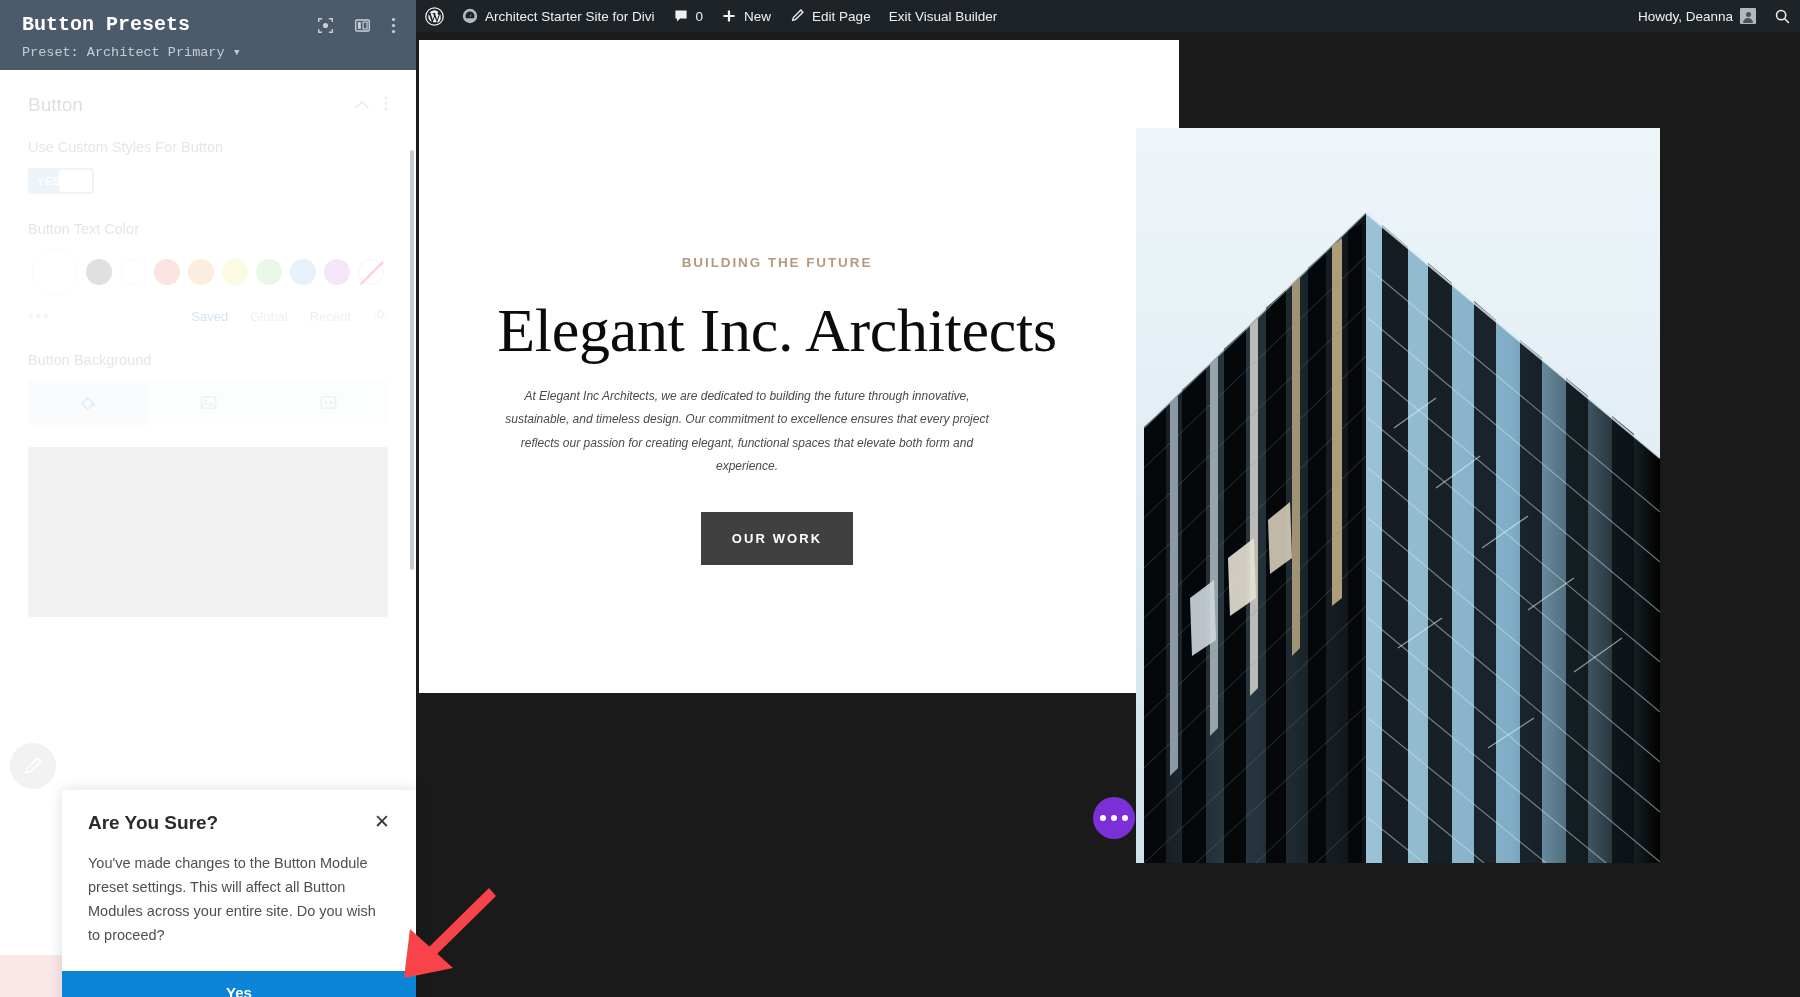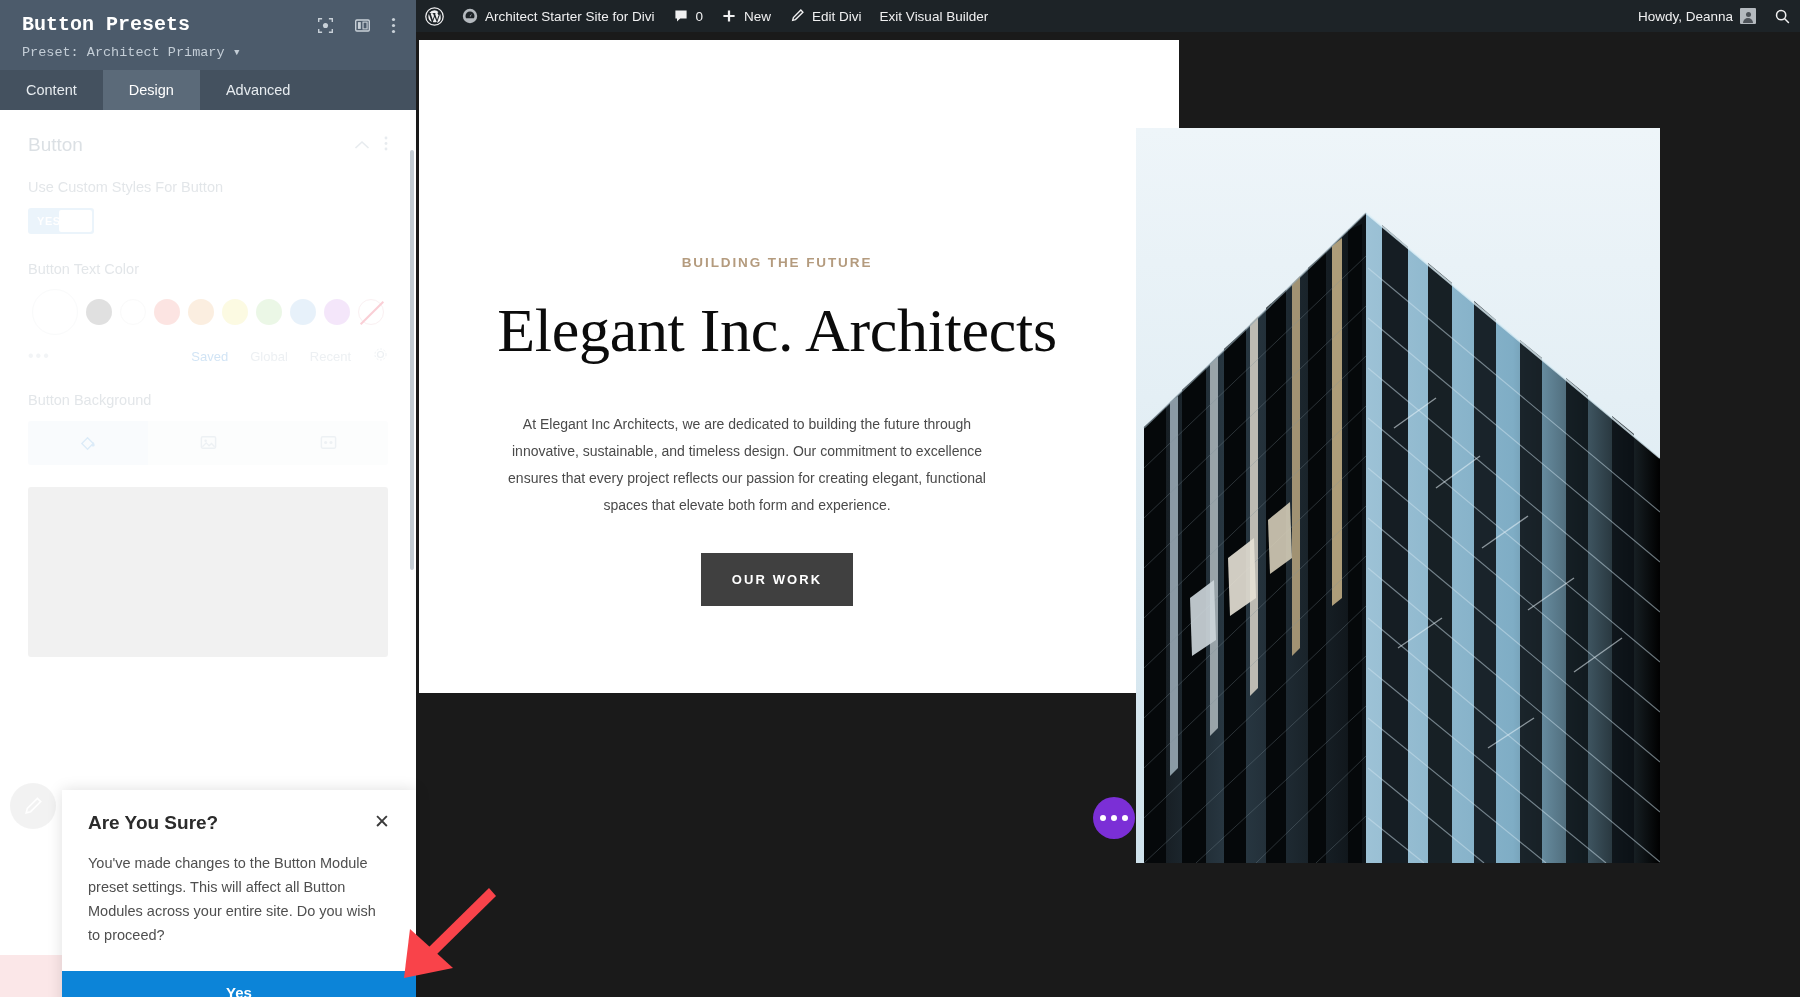--- a/index.html
+++ b/index.html
@@ -50,22 +50,22 @@
     font-size: 13.5px; letter-spacing: 1.9px; font-weight: 700;
     color: #b49b7e; text-transform: uppercase;
   }
   .hero-title {
     font-family: "Liberation Serif", serif;
     font-size: 62px; line-height: 1.12; color: #0b0b0b;
     font-weight: 400; margin-top: 26px; letter-spacing: -0.3px;
     white-space: nowrap;
   }
   .hero-body {
-    margin-top: 46px; font-size: 14px; line-height: 1.92;
-    color: #4a4a4a; width: 500px;
+    margin-top: 20px; font-size: 12px; line-height: 1.92;
+    color: #4a4a4a; width: 500px; font-style: italic;
   }
   .hero-btn {
     margin-top: 34px; display: inline-block;
     background: #404040; color: #ffffff;
     font-size: 13px; font-weight: 700; letter-spacing: 2.1px;
     padding: 19px 31px; cursor: pointer;
   }
 
   
   .hero-photo {
@@ -360,21 +360,21 @@
             </svg>
         </span>
         <span>New</span>
       </div>
       <div class="ab-item">
         <span class="ab-icon">
           <svg width="16" height="16" viewBox="0 0 20 20">
               <path d="M14.8 2.6l2.6 2.6-9.3 9.3-3.5.9.9-3.5z" fill="none" stroke="#f0f0f1" stroke-width="1.7"></path>
             </svg>
         </span>
-        <span>Edit Divi</span>
+        <span>Edit Page</span>
       </div>
       <div class="ab-item">Exit Visual Builder</div>
     </div>
     <div class="ab-right">
       <div class="ab-item">
         <span>Howdy, Deanna</span>
         <span class="ab-avatar">
           <span class="ab-avatar-wrap">
             <span class="head"></span>
               <span class="body"></span>
@@ -419,25 +419,20 @@
         <span class="hicon">
           <svg width="5" height="17" viewBox="0 0 5 17">
               <circle cx="2.5" cy="2.5" r="1.6" fill="#dfe6ec"></circle>
               <circle cx="2.5" cy="8.5" r="1.6" fill="#dfe6ec"></circle>
               <circle cx="2.5" cy="14.5" r="1.6" fill="#dfe6ec"></circle>
             </svg>
         </span>
       </div>
     </div>
 
-    <div class="panel-tabs">
-      <div class="panel-tab">Content</div>
-      <div class="panel-tab active">Design</div>
-      <div class="panel-tab">Advanced</div>
-    </div>
 
     <div class="panel-body">
       <div class="grp-head">
         <div class="grp-title">Button</div>
         <div class="grp-icons">
           <span>
             <svg width="16" height="10" viewBox="0 0 16 10">
                 <path d="M1.5 8L8 2l6.5 6" fill="none" stroke="#b3c0cb" stroke-width="1.6"></path>
               </svg>
           </span>

